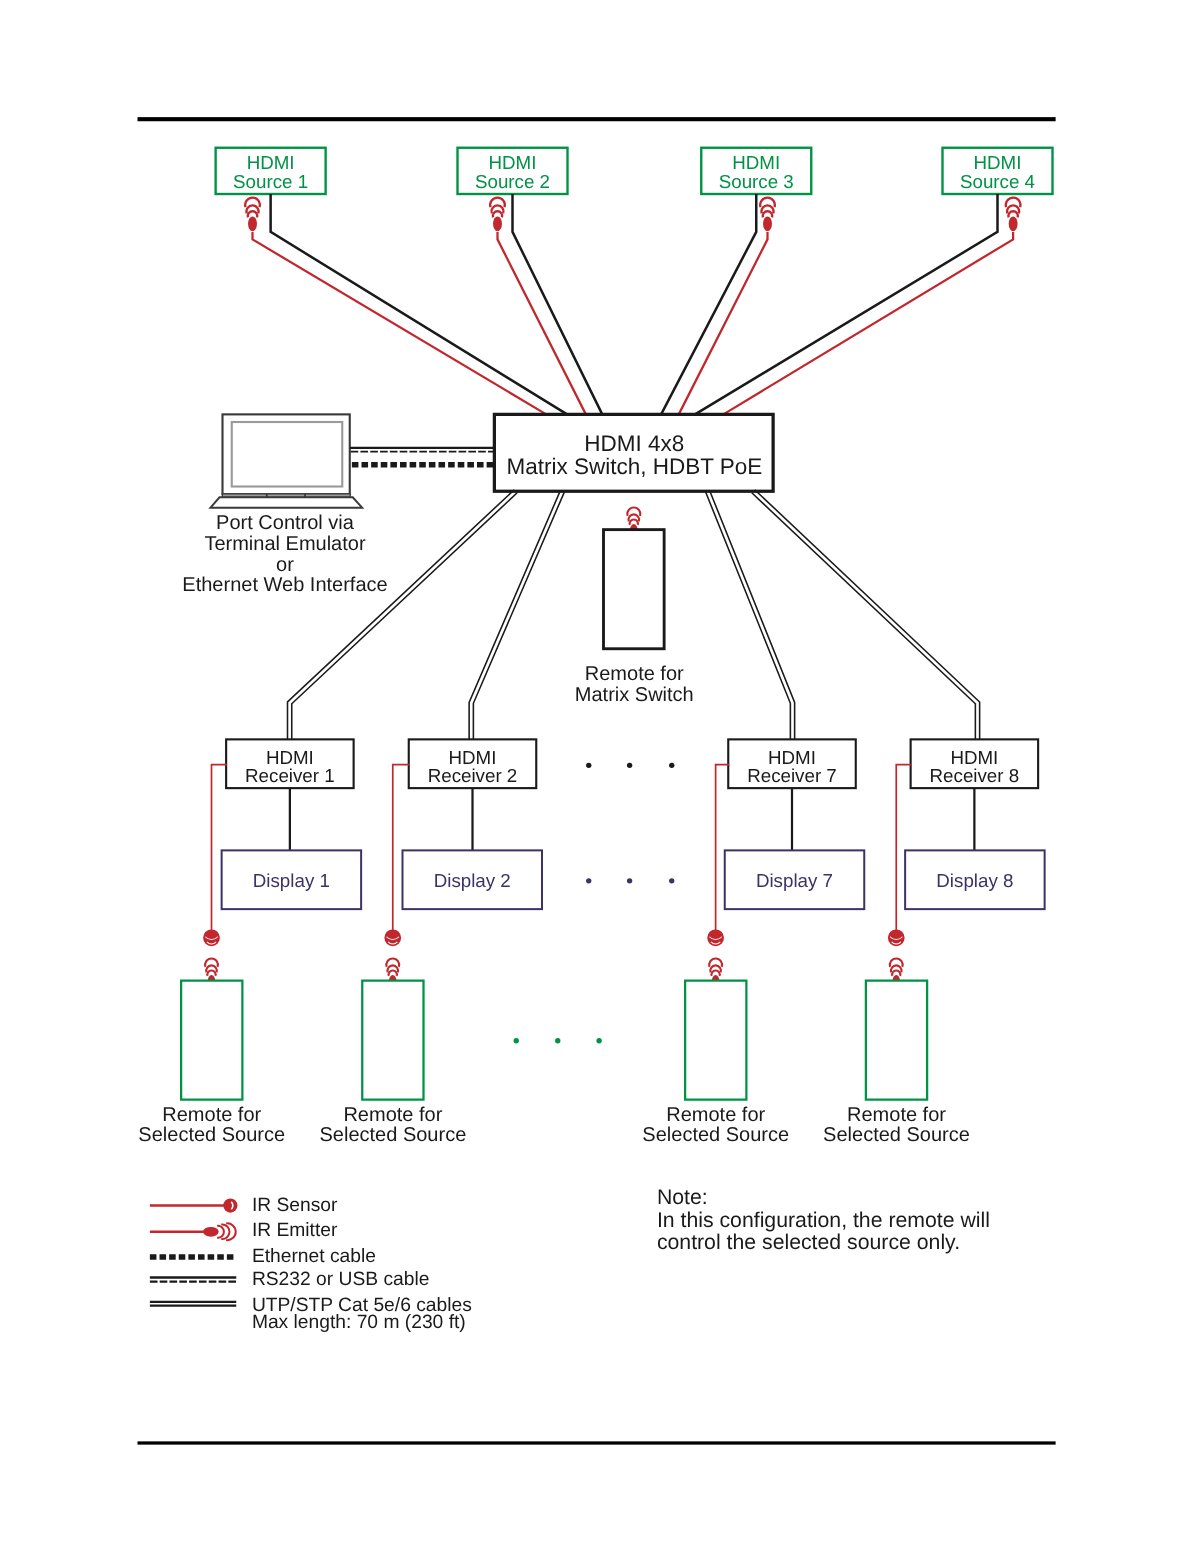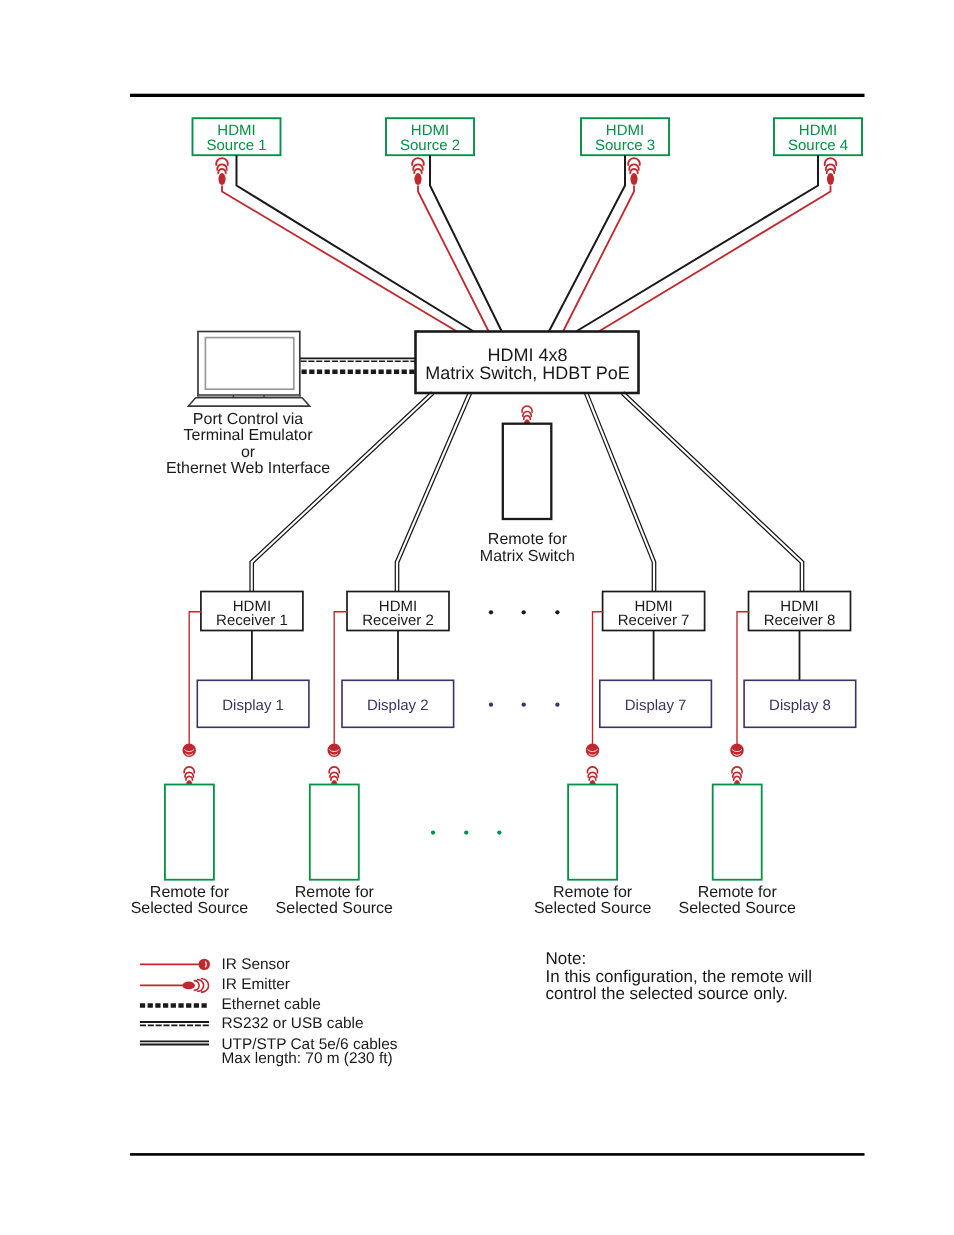--- a/index.html
+++ b/index.html
@@ -1,20 +1,20 @@
 <!DOCTYPE html>
 <html><head>
 <meta charset="utf-8">
 <title>HDMI 4x8 Matrix Switch Diagram</title>
 <style>
   html,body{margin:0;padding:0;background:#ffffff;}
   body{width:954px;height:1235px;overflow:hidden;
        font-family:"Liberation Sans",sans-serif;
        -webkit-font-smoothing:antialiased;}
-  #stage{position:relative;width:883px;height:1235px;background:#fff;margin-left:20px;}
+  #stage{position:relative;width:883px;height:1235px;background:#fff;}
   svg#diagram{position:absolute;left:0;top:0;width:954px;height:1235px;display:block;}
   text{font-family:"Liberation Sans",sans-serif;
        text-rendering:geometricPrecision;
        -webkit-font-smoothing:antialiased;}
   .t-box{font-size:15px;}
   .t-ms{font-size:18px;}
   .t-cap{font-size:16px;}
   .t-leg{font-size:15.4px;}
   .t-note{font-size:17px;}
   .k{fill:#1a1a1a;}

